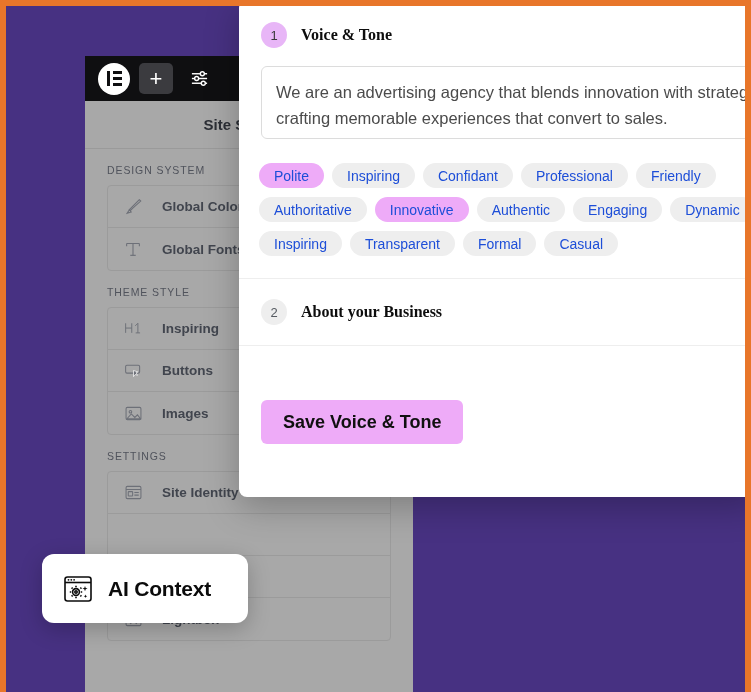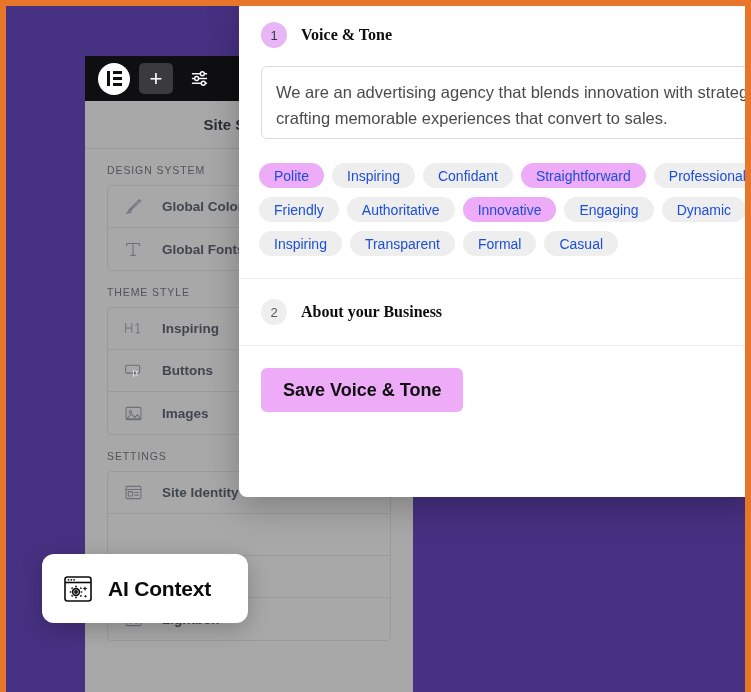--- a/index.html
+++ b/index.html
@@ -211,20 +211,21 @@
     height: 44px;
     padding: 0 22px;
     border: none;
     border-radius: 6px;
     background: #eeabf8;
     color: #101010;
     font-family: "Liberation Sans", sans-serif;
     font-size: 18px;
     font-weight: bold;
     cursor: pointer;
+    margin-top: 32px;
   }
 </style>
 </head>
 <body>
 
 <div id="frame">
   <div id="canvas">
 
     <div id="panel">
 
@@ -383,25 +384,25 @@
       </div>
 
       <div class="ta-wrap">
         <textarea id="voice-textarea" placeholder="Describe your brand voice and tone" style="">We are an advertising agency that blends innovation with strategy, crafting memorable experiences that convert to sales.</textarea>
       </div>
 
       <div id="chips">
           <div class="chip sel">Polite</div>
           <div class="chip">Inspiring</div>
           <div class="chip">Confidant</div>
-          <div class="chip sel">Straightforward</div>
           <div class="chip">Professional</div>
           <div class="chip">Friendly</div>
           <div class="chip">Authoritative</div>
           <div class="chip sel">Innovative</div>
+          <div class="chip">Authentic</div>
           <div class="chip">Engaging</div>
           <div class="chip">Dynamic</div>
           <div class="chip">Inspiring</div>
           <div class="chip">Transparent</div>
           <div class="chip">Formal</div>
           <div class="chip">Casual</div>
         </div>
 
       <div class="divider"></div>
 

